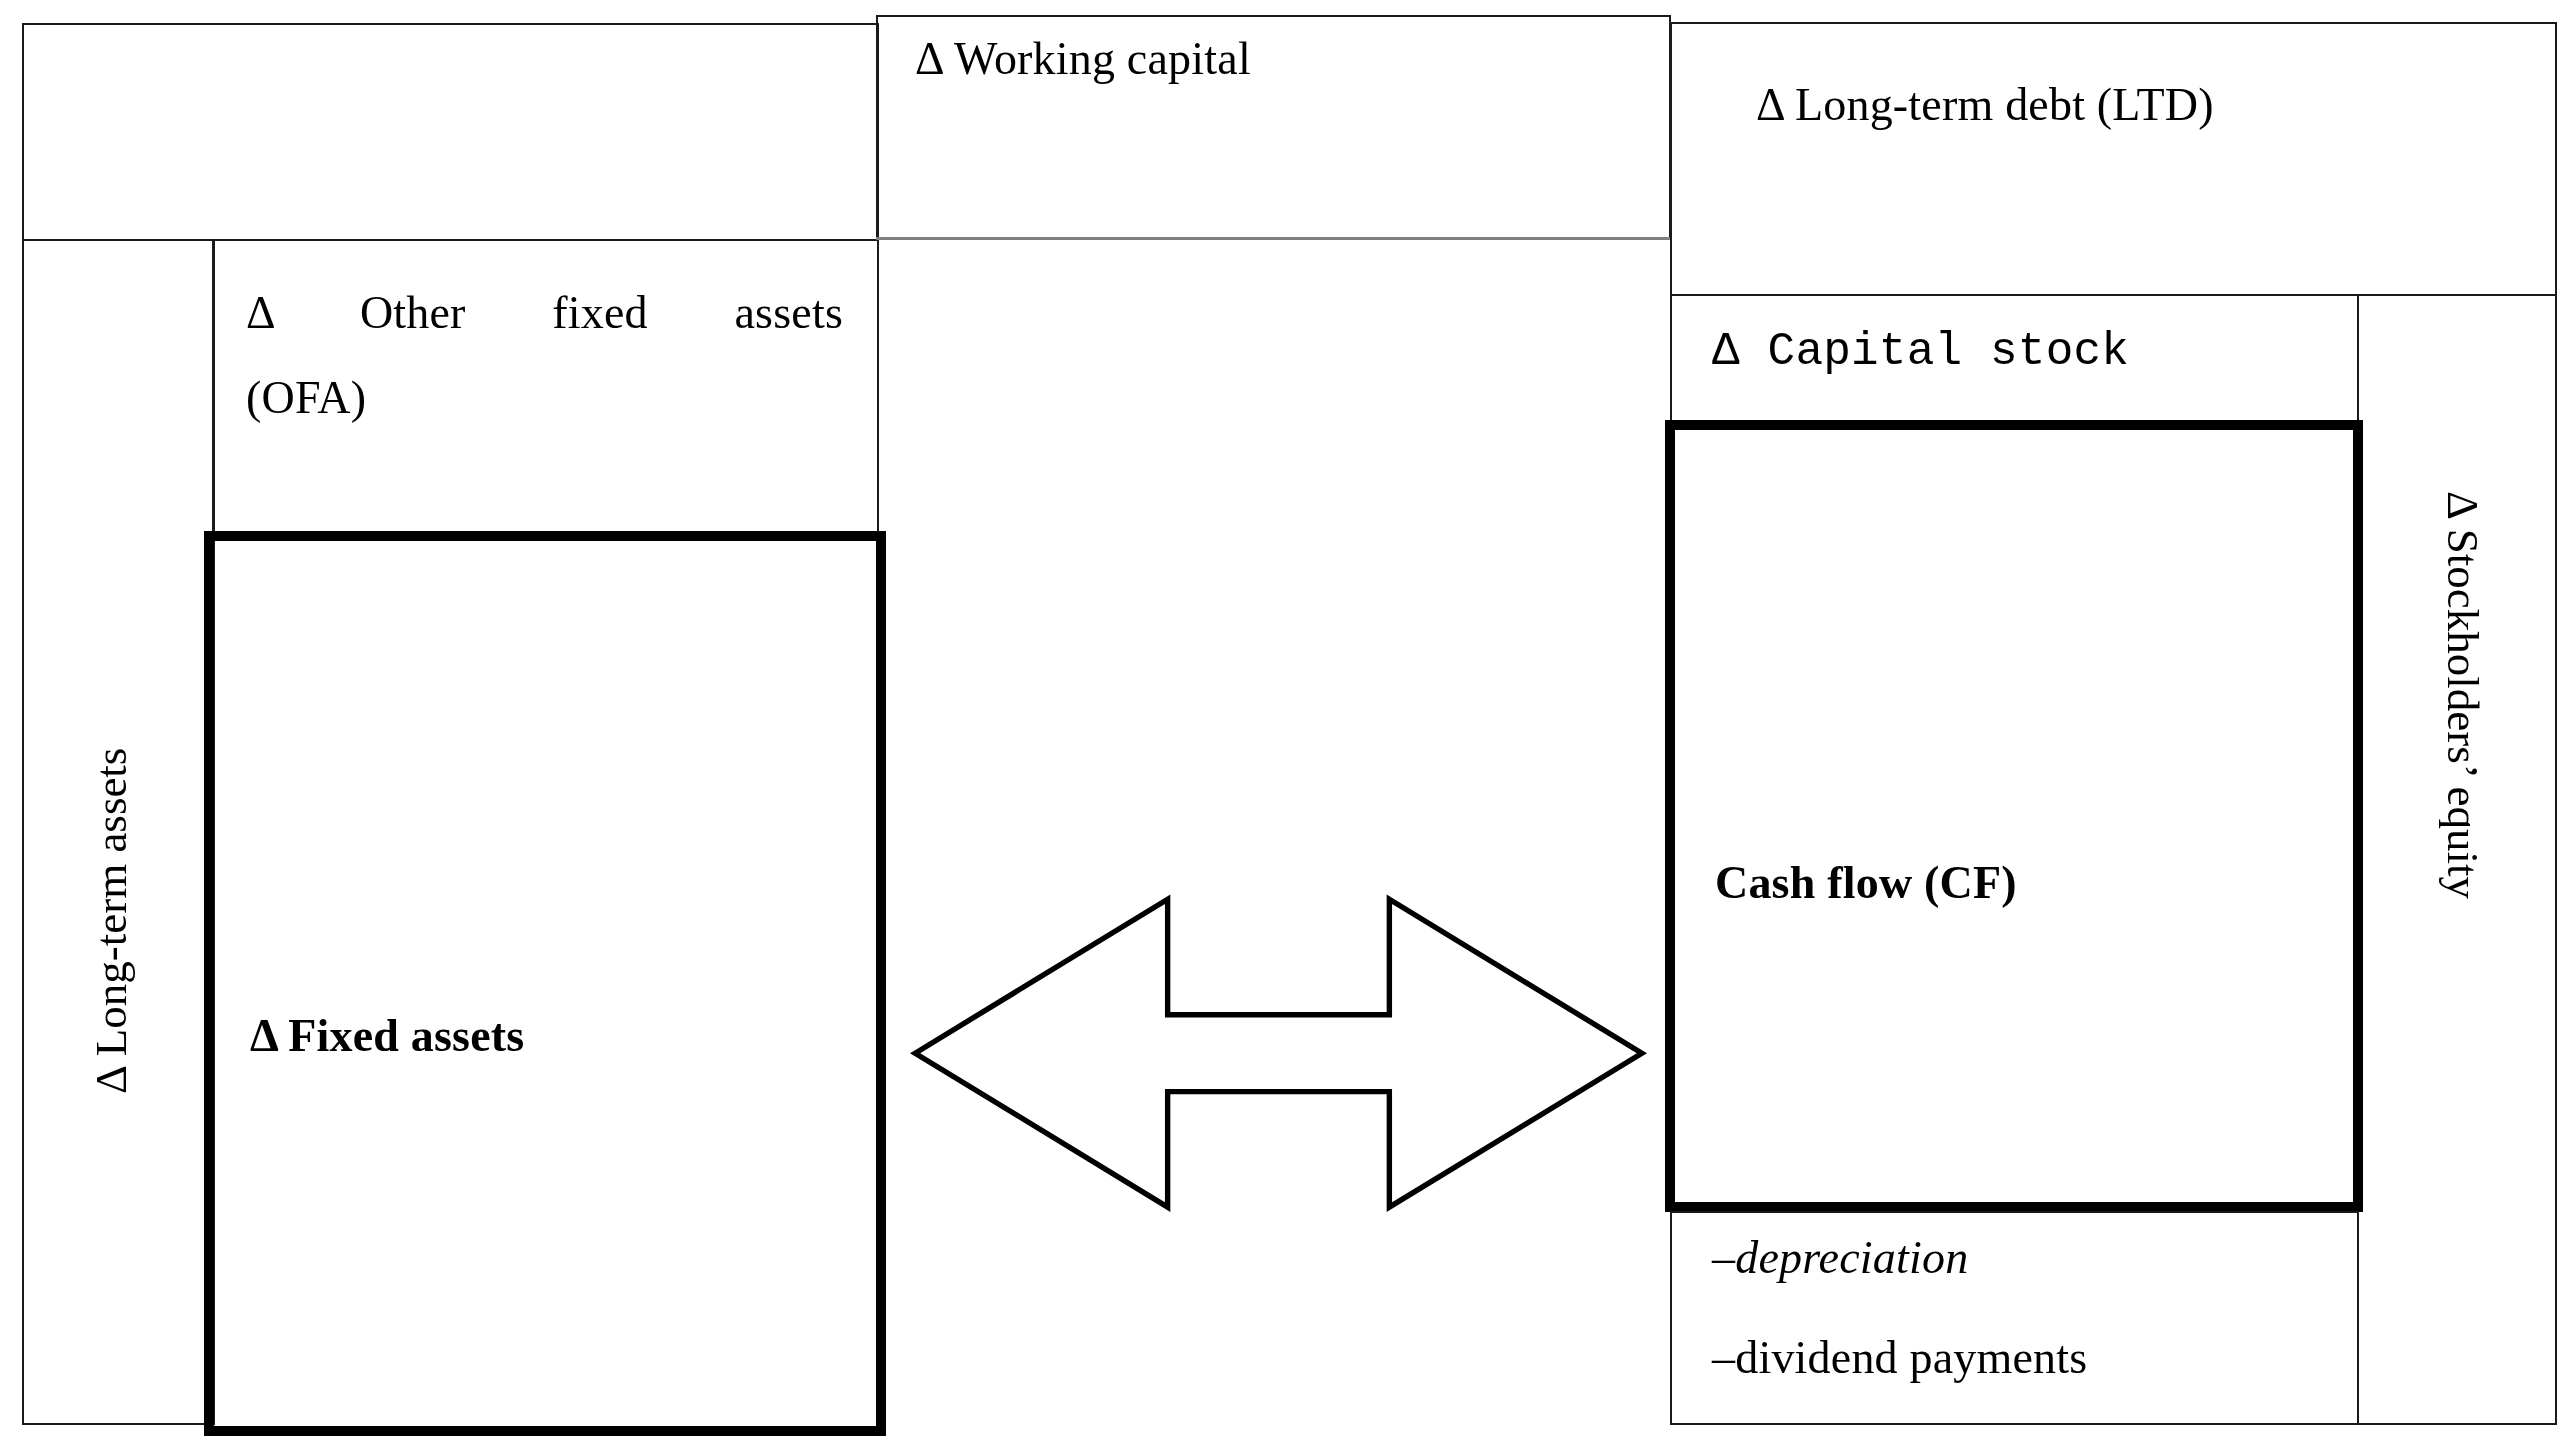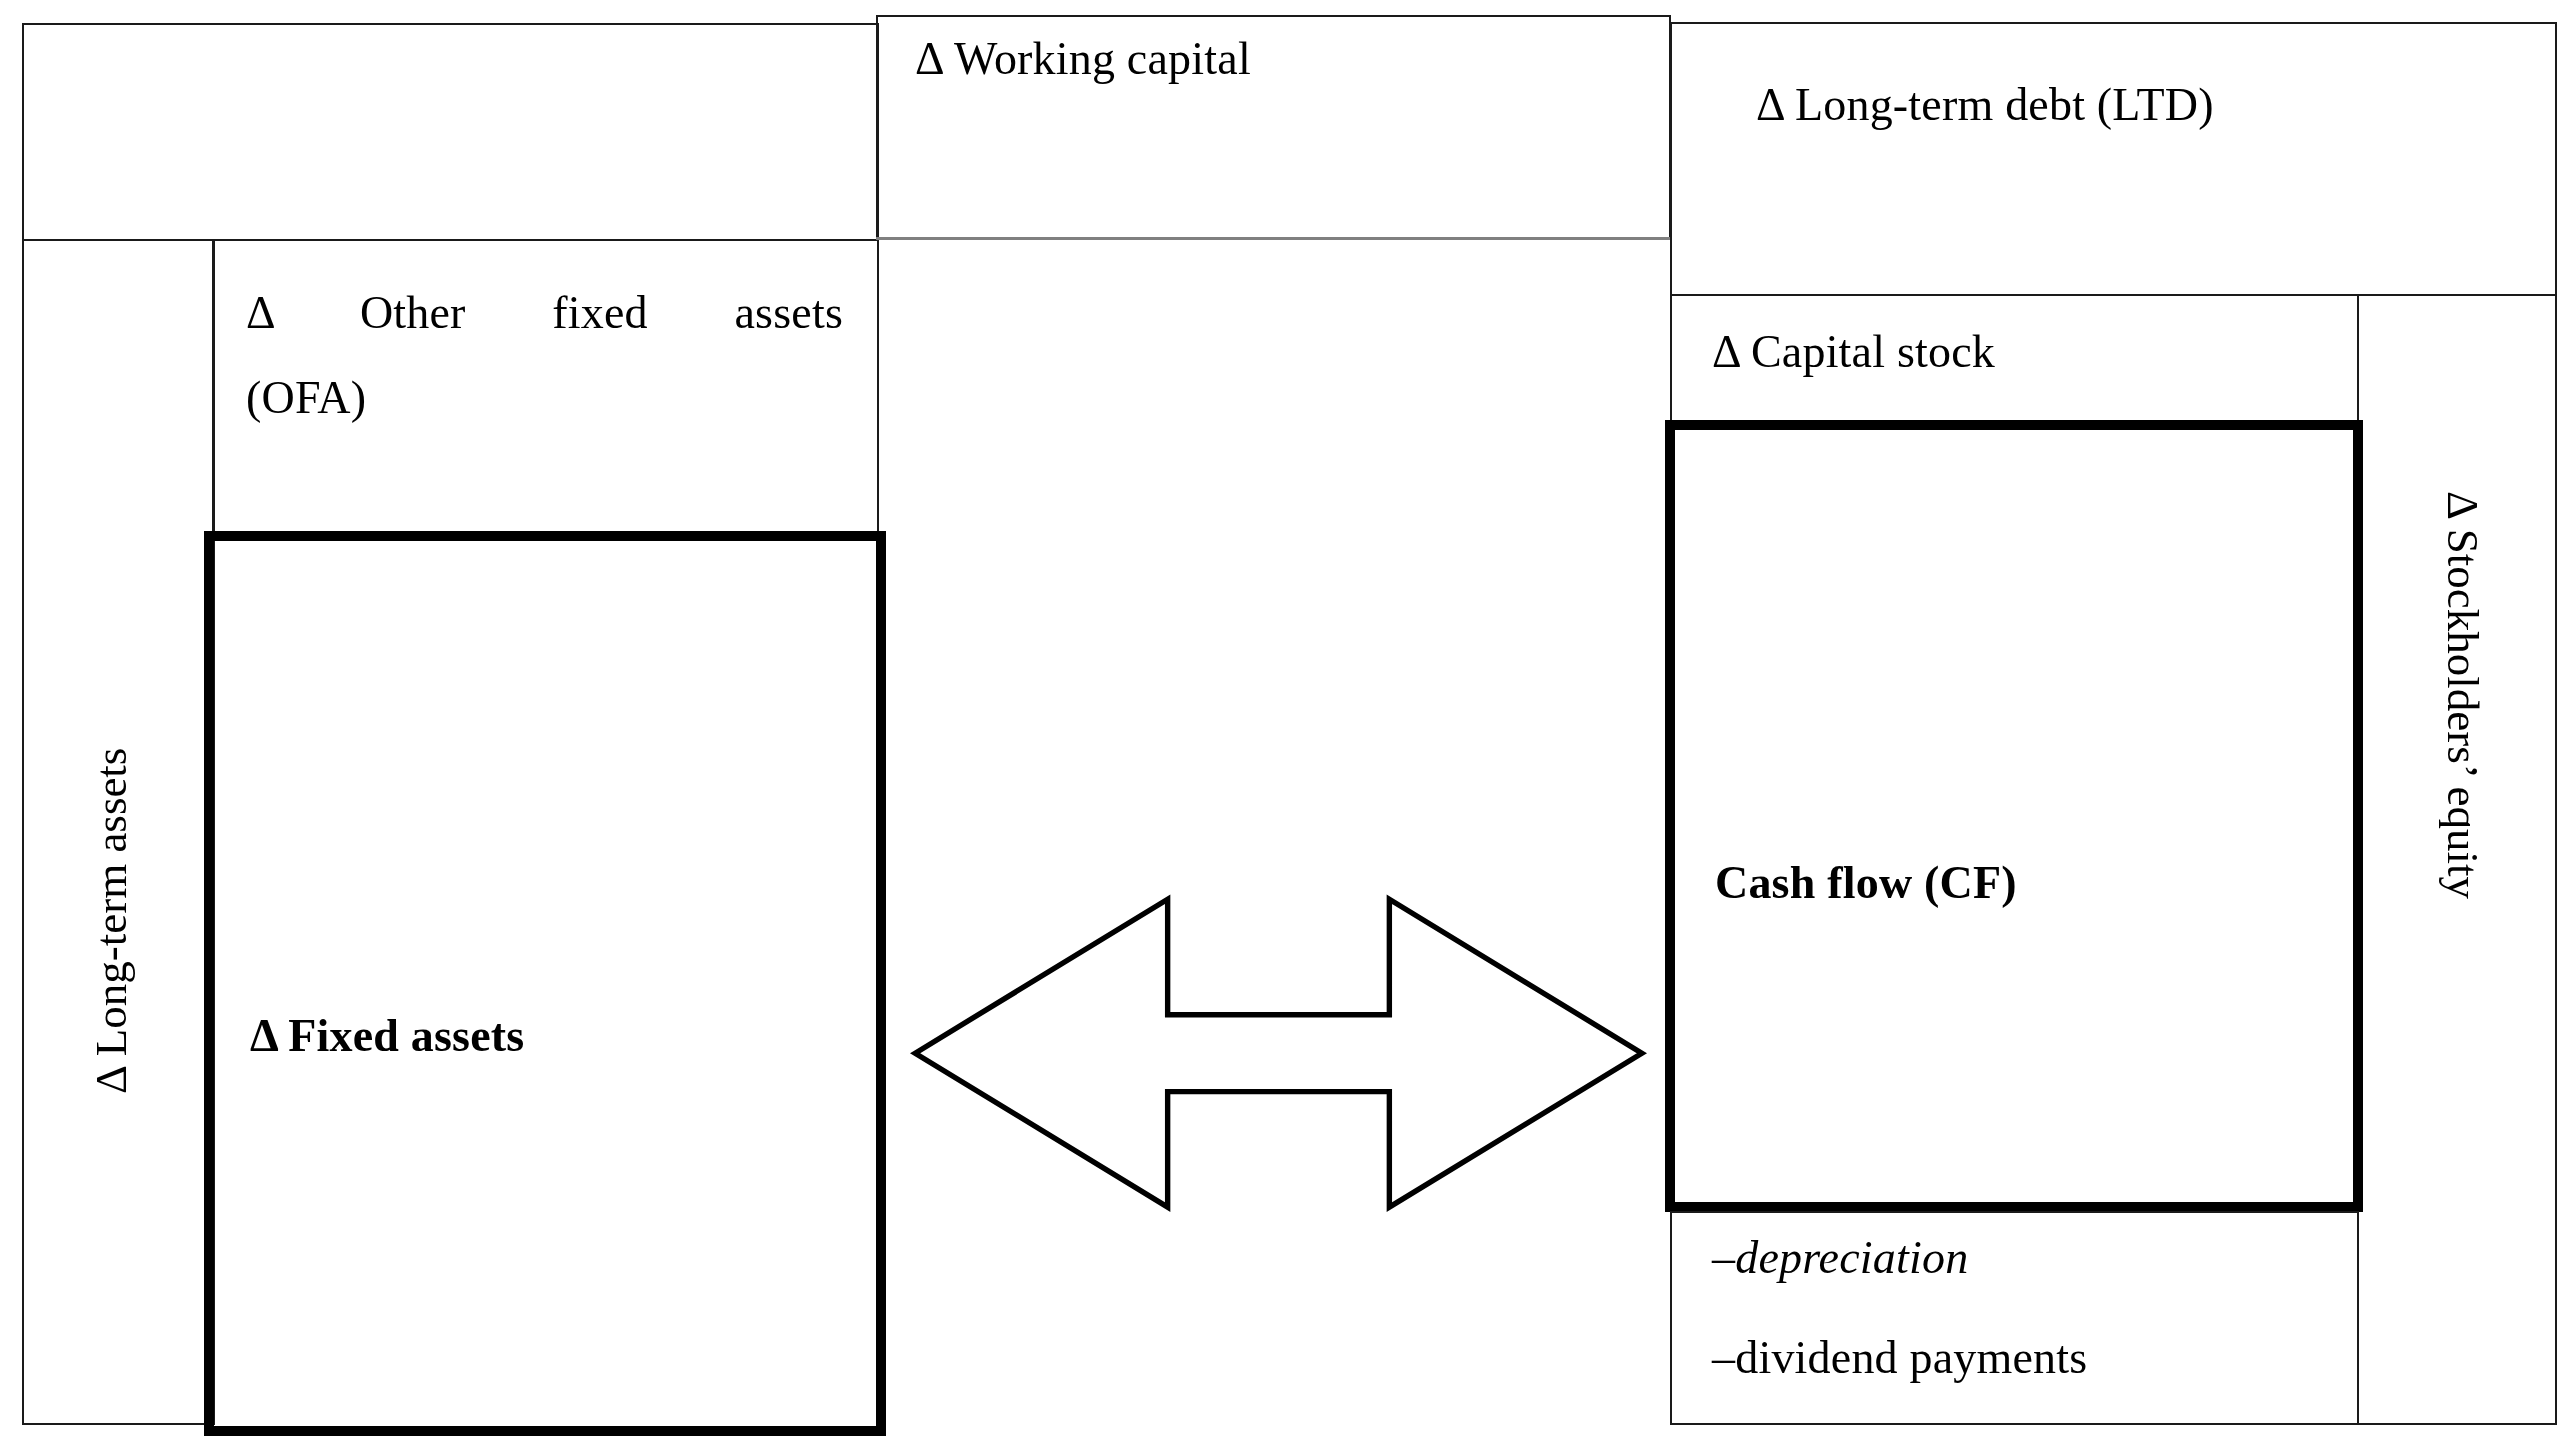--- a/index.html
+++ b/index.html
@@ -50,21 +50,21 @@
     <polygon points="8,208 336,8 336,158 624,158 624,8 952,208 624,408 624,258 336,258 336,408" fill="#ffffff" stroke="#000000" stroke-width="7" stroke-linejoin="miter"></polygon>
   </svg>
 
   <div class="box thin" style="left:1670px;top:21.6px;width:887px;height:274px;"></div>
   <div class="lbl" style="left:1712px;top:75px;margin-left:44px;">Δ Long-term debt (LTD)</div>
 
   <div class="box thin" style="left:2357px;top:294px;width:200px;height:1131px;"></div>
   <div class="vert-down" style="left:2489px;top:491px;">Δ Stockholders’ equity</div>
 
   <div class="box thin" style="left:1670px;top:294px;width:689px;height:129px;"></div>
-  <div class="lbl" style="left:1712px;top:322px;">Δ Capital stock</div>
+  <div class="lbl" style="left:1712px;top:322px;font-family:Liberation Mono, monospace;">Δ Capital stock</div>
 
   <div class="box thick" style="left:1665px;top:420px;width:698px;height:792px;"></div>
   <div class="lbl bold" style="left:1715px;top:853px;">Cash flow (CF)</div>
 
   <div class="box thin" style="left:1670px;top:1211px;width:689px;height:214px;"></div>
   <div class="lbl" style="left:1712px;top:1228px;font-style:italic;">–depreciation</div>
   <div class="lbl" style="left:1712px;top:1328px;">–dividend payments</div>
 
 </div>
 

